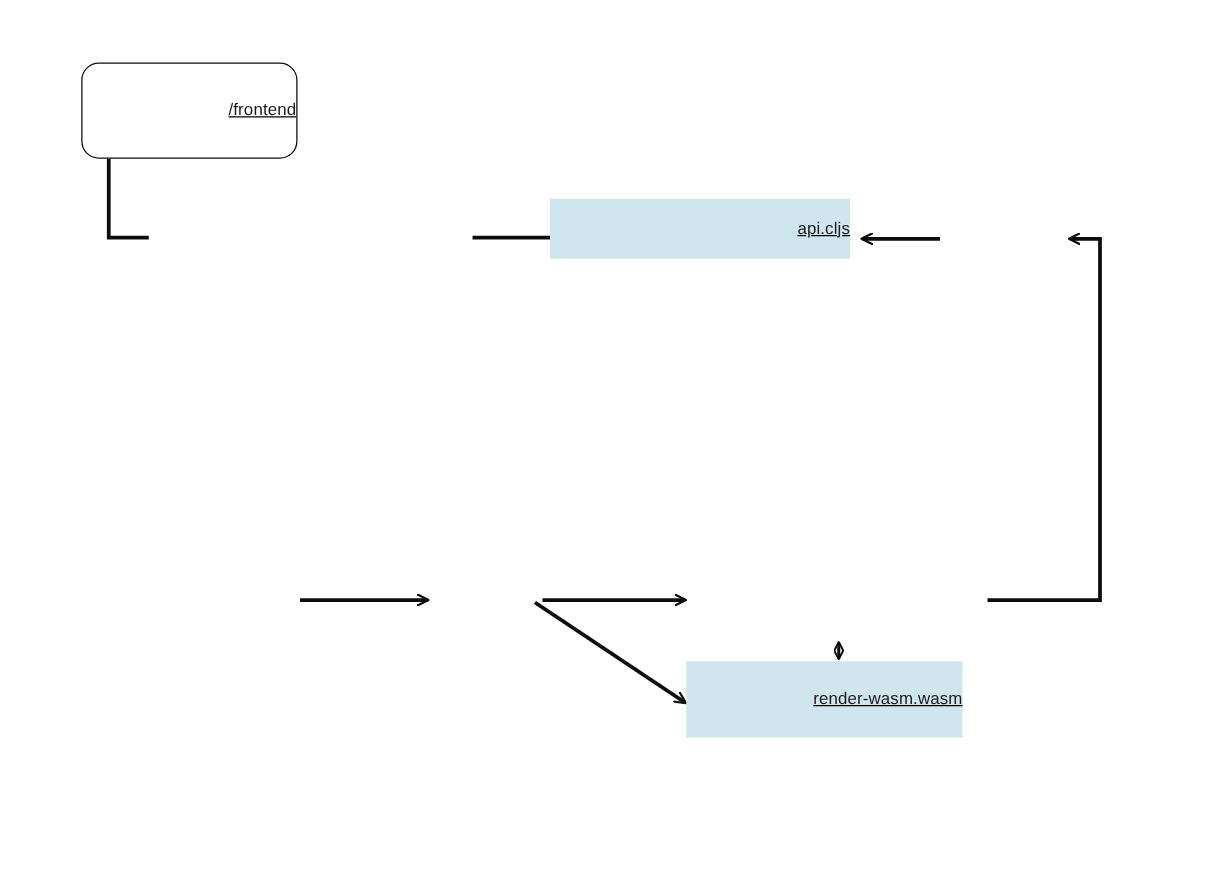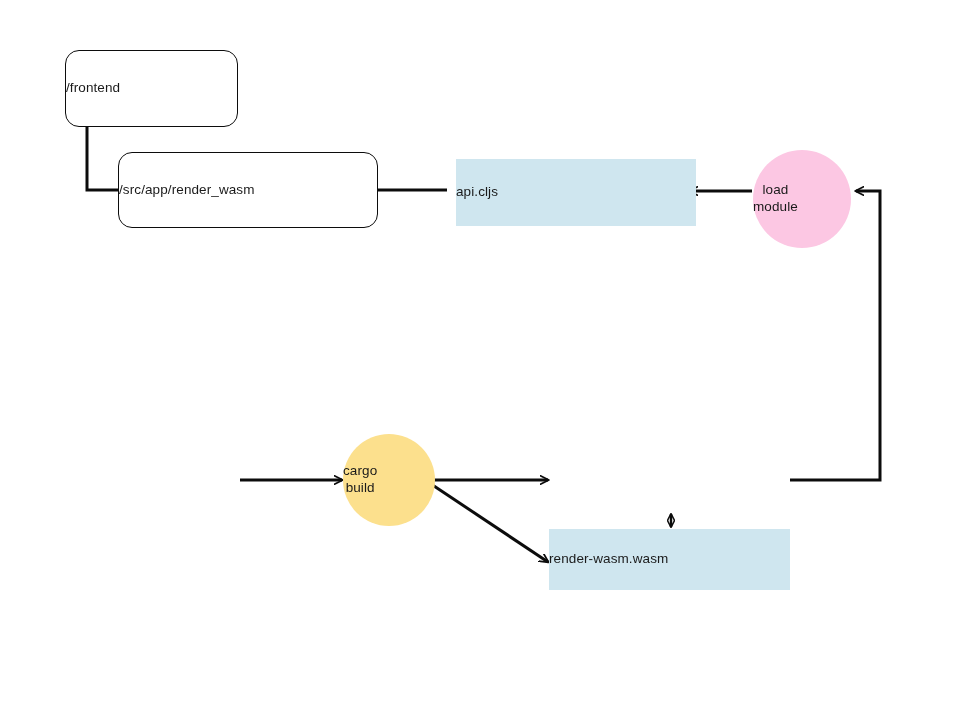--- a/index.html
+++ b/index.html
@@ -23,23 +23,24 @@
     top: 0;
     width: 974px;
     height: 701px;
     pointer-events: none;
   }
   .node {
     position: absolute;
     box-sizing: border-box;
     display: flex;
     align-items: center;
-    justify-content: flex-start;
+    justify-content: flex-end;
     text-align: center;
     z-index: 2;
+    text-decoration: underline;
   }
   .node .label {
     font-size: 13.5px;
     line-height: 1.25;
     color: #1a1a1a;
     letter-spacing: 0.1px;
     white-space: pre-line;
   }
   .rounded-box {
     background: #ffffff;
@@ -90,37 +91,26 @@
 
     <path d="M 428 482 L 548 562" fill="none" stroke="#0c0c0c" stroke-width="3" stroke-linecap="butt" marker-end="url(#arrow)"></path>
 
     <path d="M 671 514 L 671 527" fill="none" stroke="#0c0c0c" stroke-width="2.4" stroke-linecap="butt" marker-start="url(#arrowSmall)" marker-end="url(#arrowSmall)"></path>
   </svg>
 
   <div class="node rounded-box" style="left:65px; top:50px; width:173px; height:77px;">
     <span class="label">/frontend</span>
   </div>
 
-  <div class="node rounded-box" style="left:118px; top:152px; width:260px; height:76px;">
-    <span class="label">/src/app/render_wasm</span>
-  </div>
 
-  <div class="node rect-box" style="left:456px; top:159px; width:240px; height:67px;">
+  <div class="node rect-box" style="left:440px; top:159px; width:240px; height:48px;">
     <span class="label">api.cljs</span>
   </div>
 
-  <div class="node circle pink" style="left:753px; top:150px; width:98px; height:98px;">
-    <span class="label">load
-module</span>
-  </div>
 
 
-  <div class="node circle yellow" style="left:343px; top:434px; width:92px; height:92px;">
-    <span class="label">cargo
-build</span>
-  </div>
 
 
-  <div class="node rect-box" style="left:549px; top:529px; width:241px; height:61px;">
+  <div class="node rect-box" style="left:549px; top:529px; width:221px; height:61px;">
     <span class="label">render-wasm.wasm</span>
   </div>
 
 </div>
 
 </body></html>

